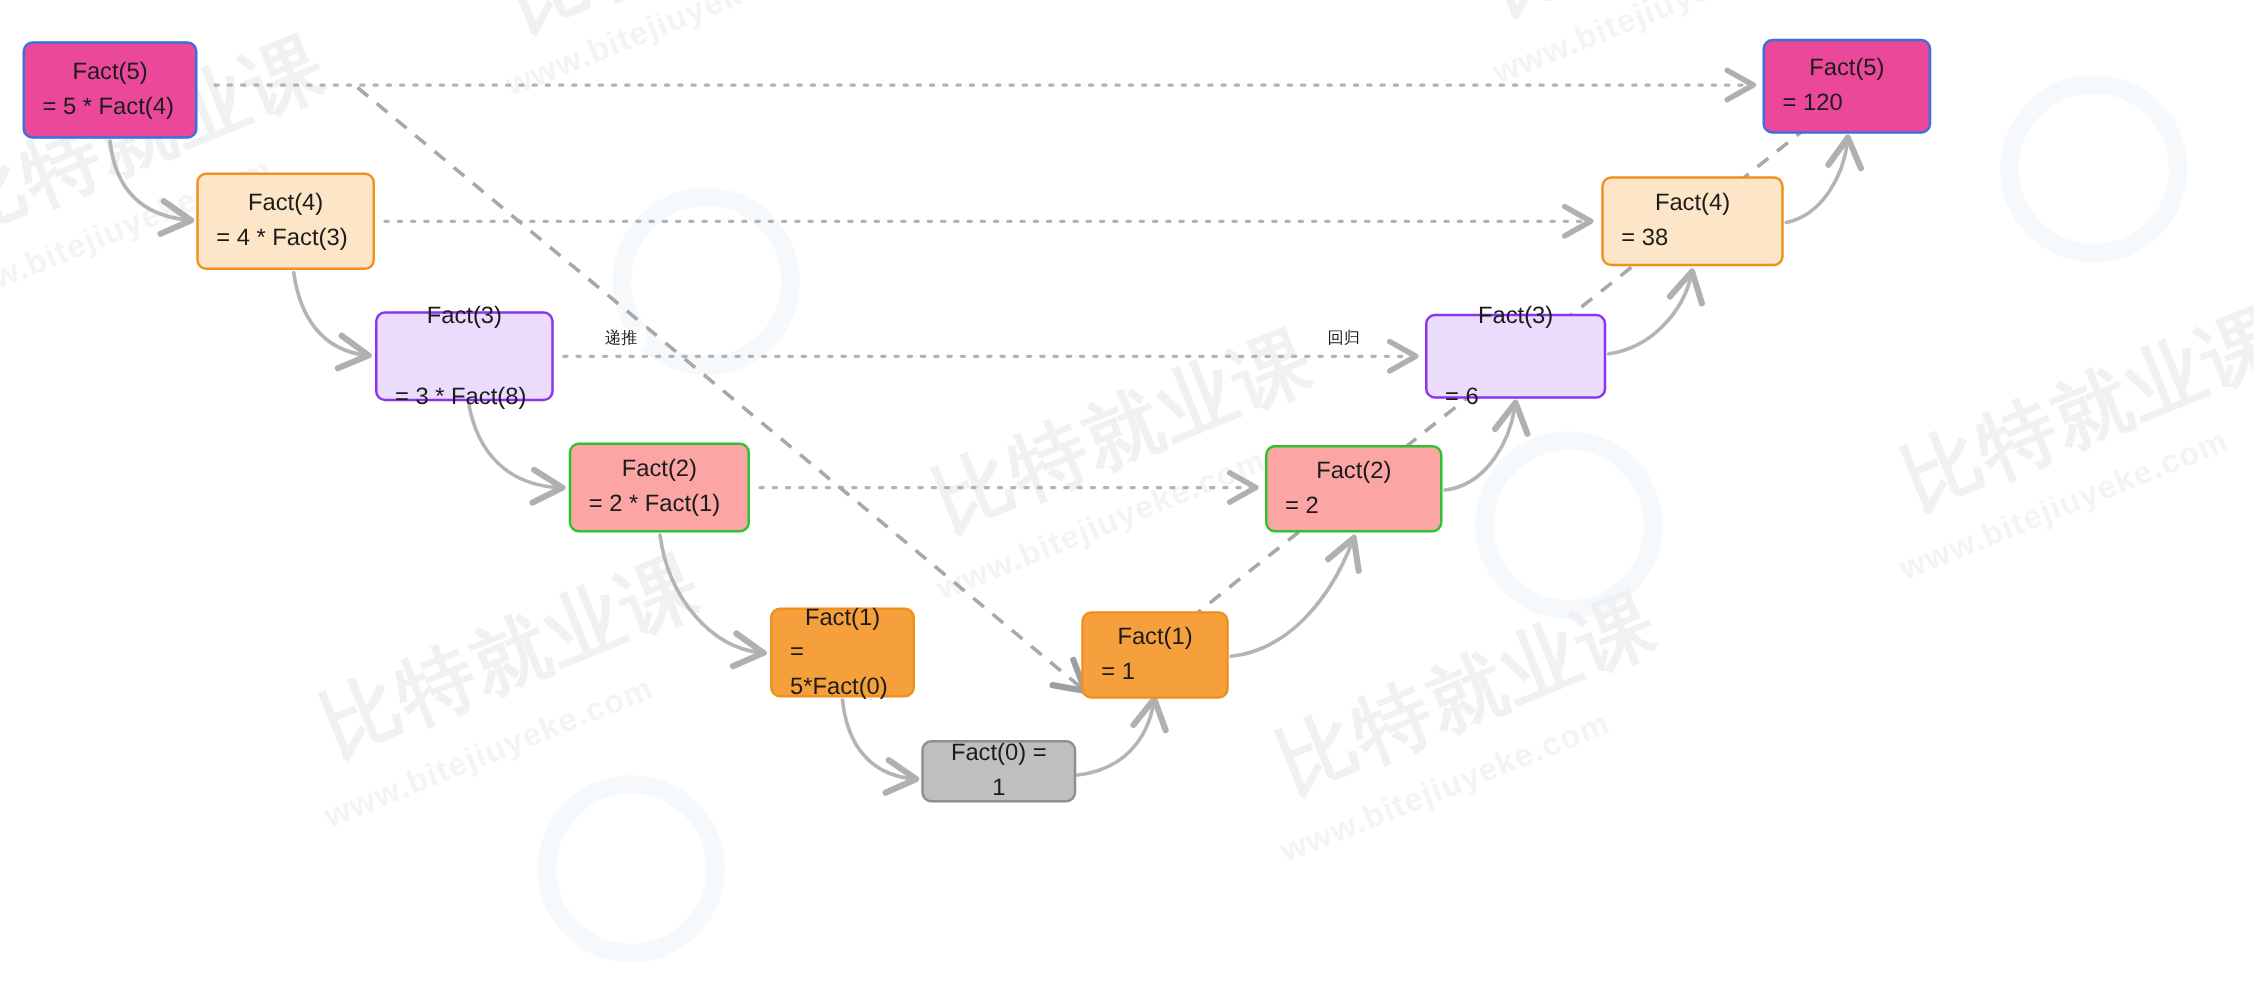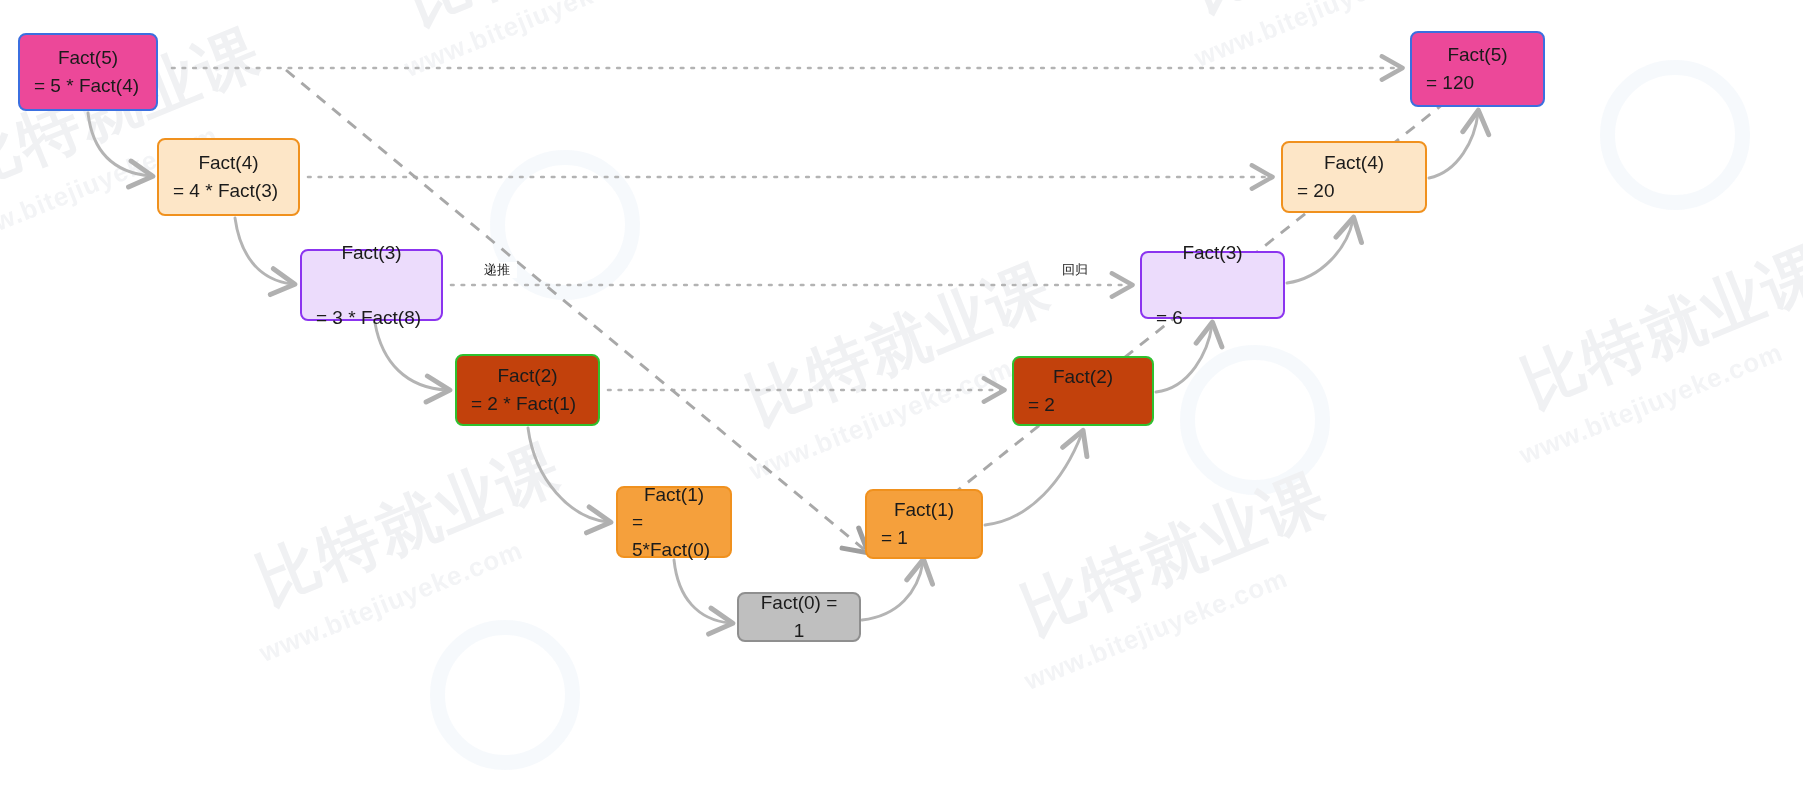--- a/index.html
+++ b/index.html
@@ -53,21 +53,21 @@
     line-height:1.45;
   }
   .node .l1{text-align:center;}
   .node .l2{text-align:left;}
   .node.single{justify-content:center;align-items:center;}
   .node.single .l1{text-align:center;}
 
   .n-blue  {background:#ec4899;border-color:#3b6fe0;}
   .n-orangeL{background:#fde6c7;border-color:#f0911e;}
   .n-purple{background:#ecdcfc;border-color:#8b34ef;gap:37px;}
-  .n-green {background:#c2410c;border-color:#2fc12f;}
+  .n-green {background:#fca5a5;border-color:#2fc12f;}
   .n-orangeS{background:#f5a03c;border-color:#f0911e;}
   .n-gray  {background:#bfbfbf;border-color:#8f8f8f;}
 
   .phase-label{
     position:absolute;
     z-index:3;
     font-size:13px;
     color:#1b1b1b;
     background:#ffffff;
     padding:0 7px;
@@ -175,21 +175,21 @@
     <div class="l2">= 2</div>
   </div>
 
   <div class="node n-purple" style="left:1140px;top:251px;width:145px;height:68px;">
     <div class="l1">Fact(3)</div>
     <div class="l2">= 6</div>
   </div>
 
   <div class="node n-orangeL" style="left:1281px;top:141px;width:146px;height:72px;">
     <div class="l1">Fact(4)</div>
-    <div class="l2">= 20</div>
+    <div class="l2">= 38</div>
   </div>
 
   <div class="node n-blue" style="left:1410px;top:31px;width:135px;height:76px;">
     <div class="l1">Fact(5)</div>
     <div class="l2">= 120</div>
   </div>
 
   <div class="phase-label" style="left:477px;top:262px;">递推</div>
   <div class="phase-label" style="left:1055px;top:262px;">回归</div>
 

